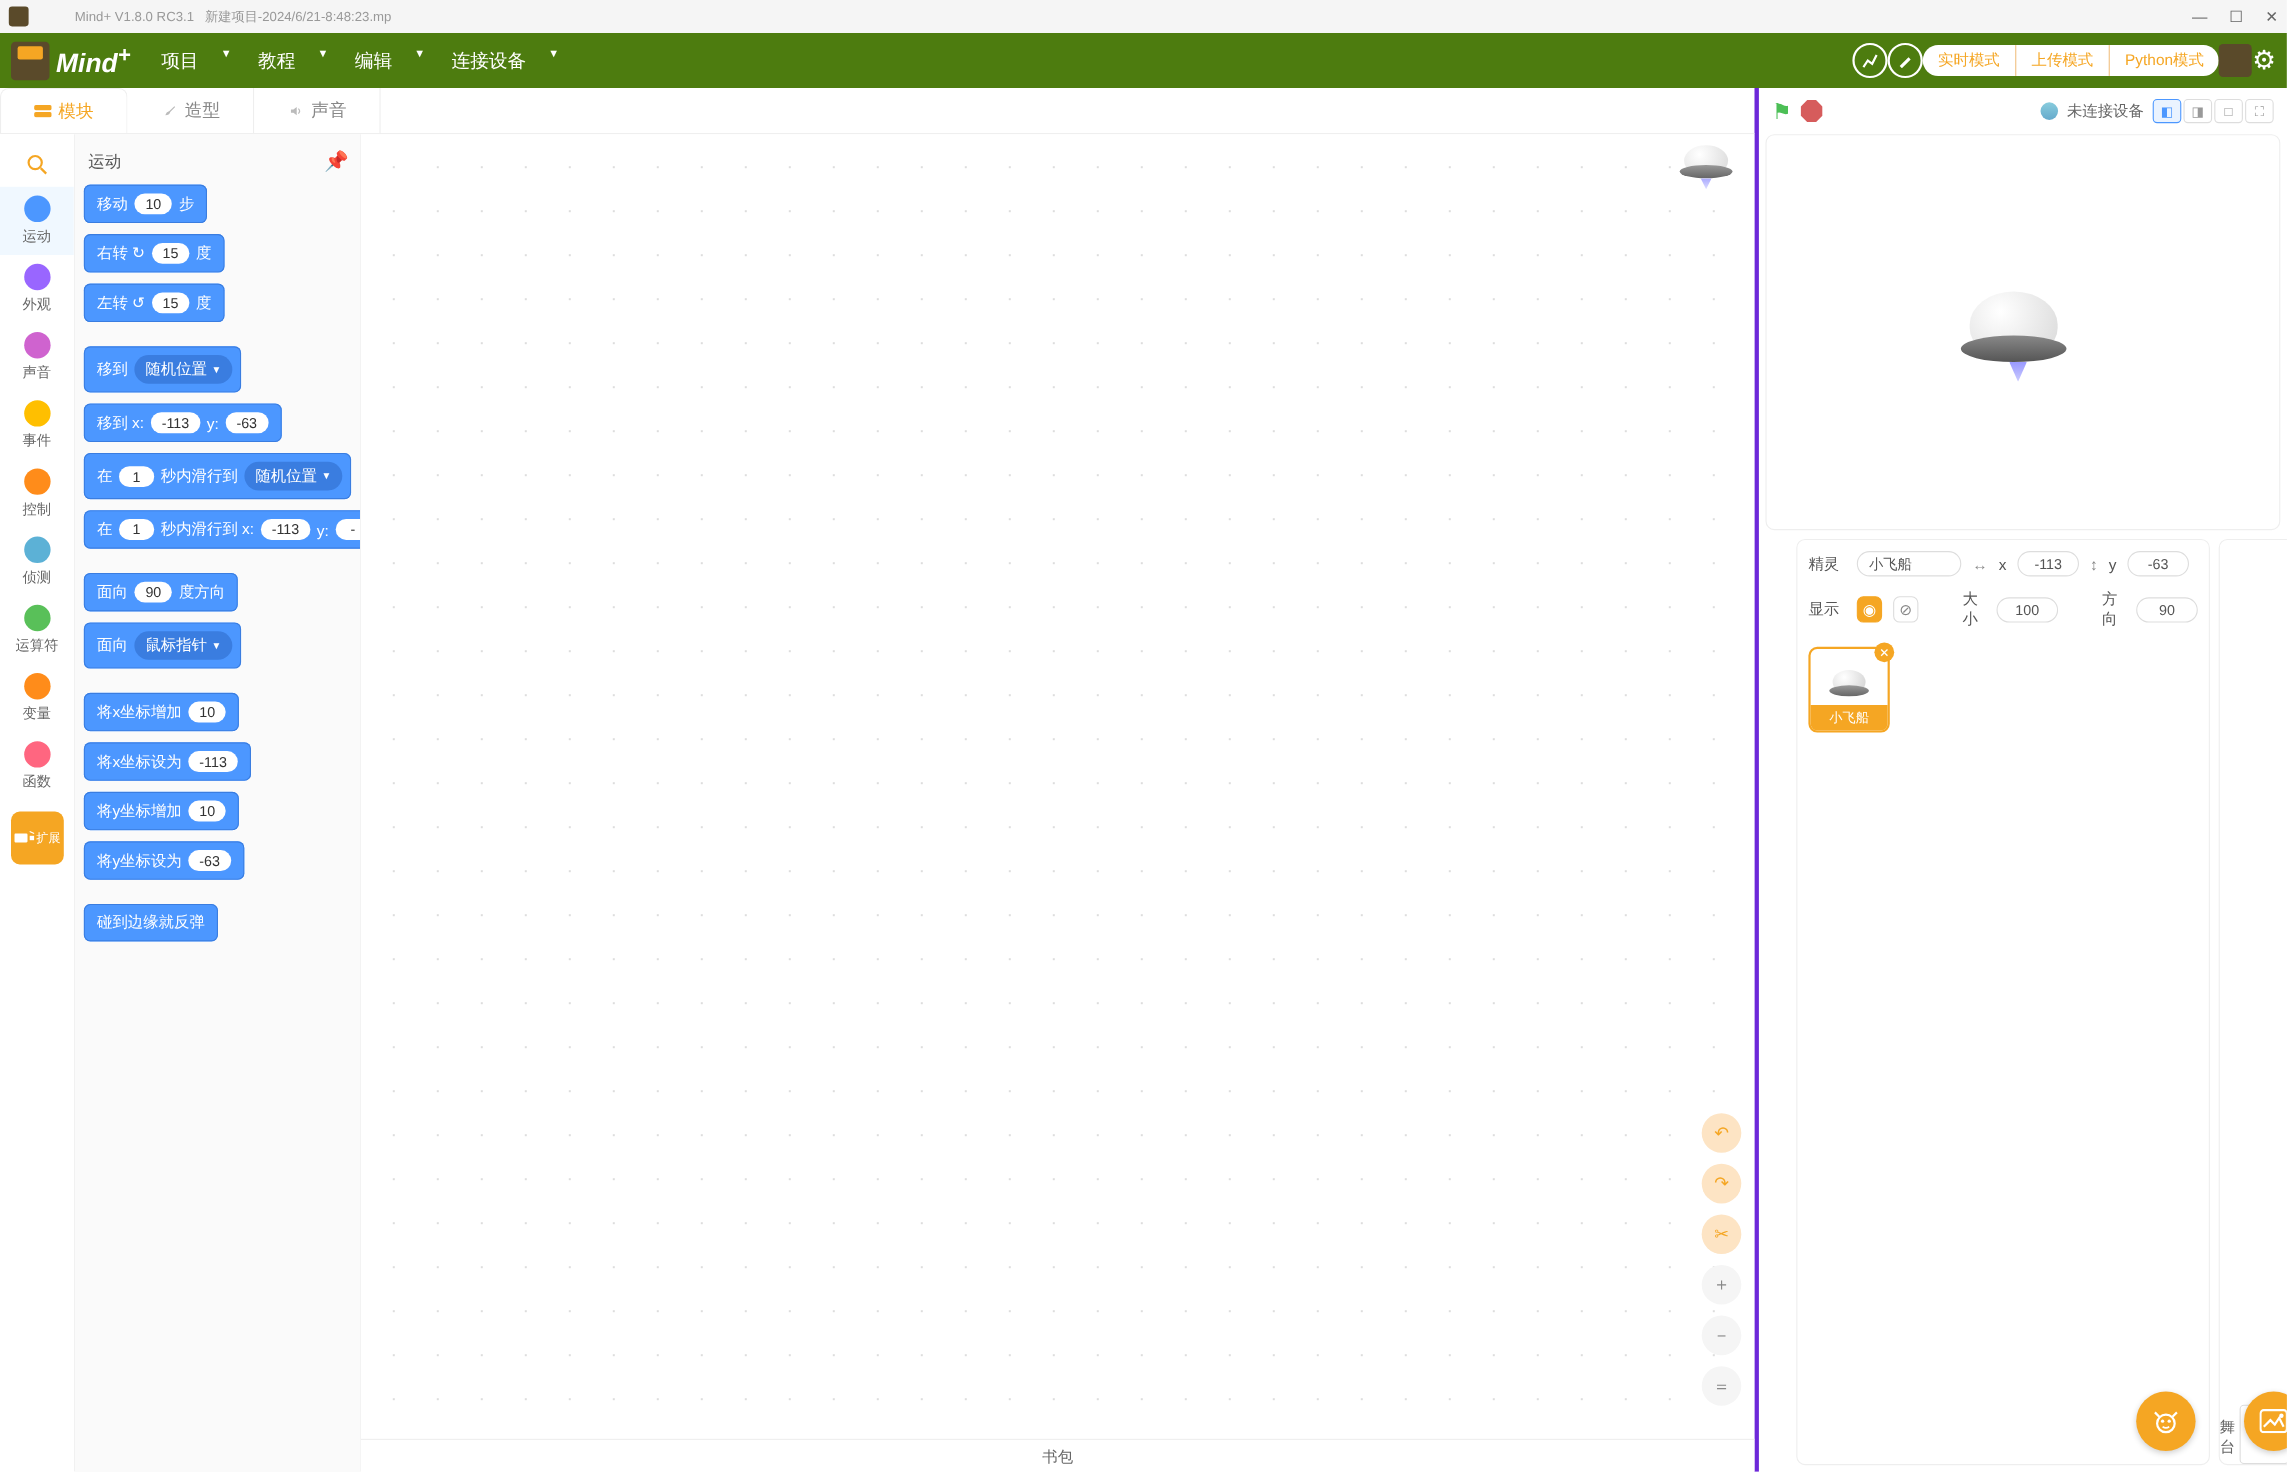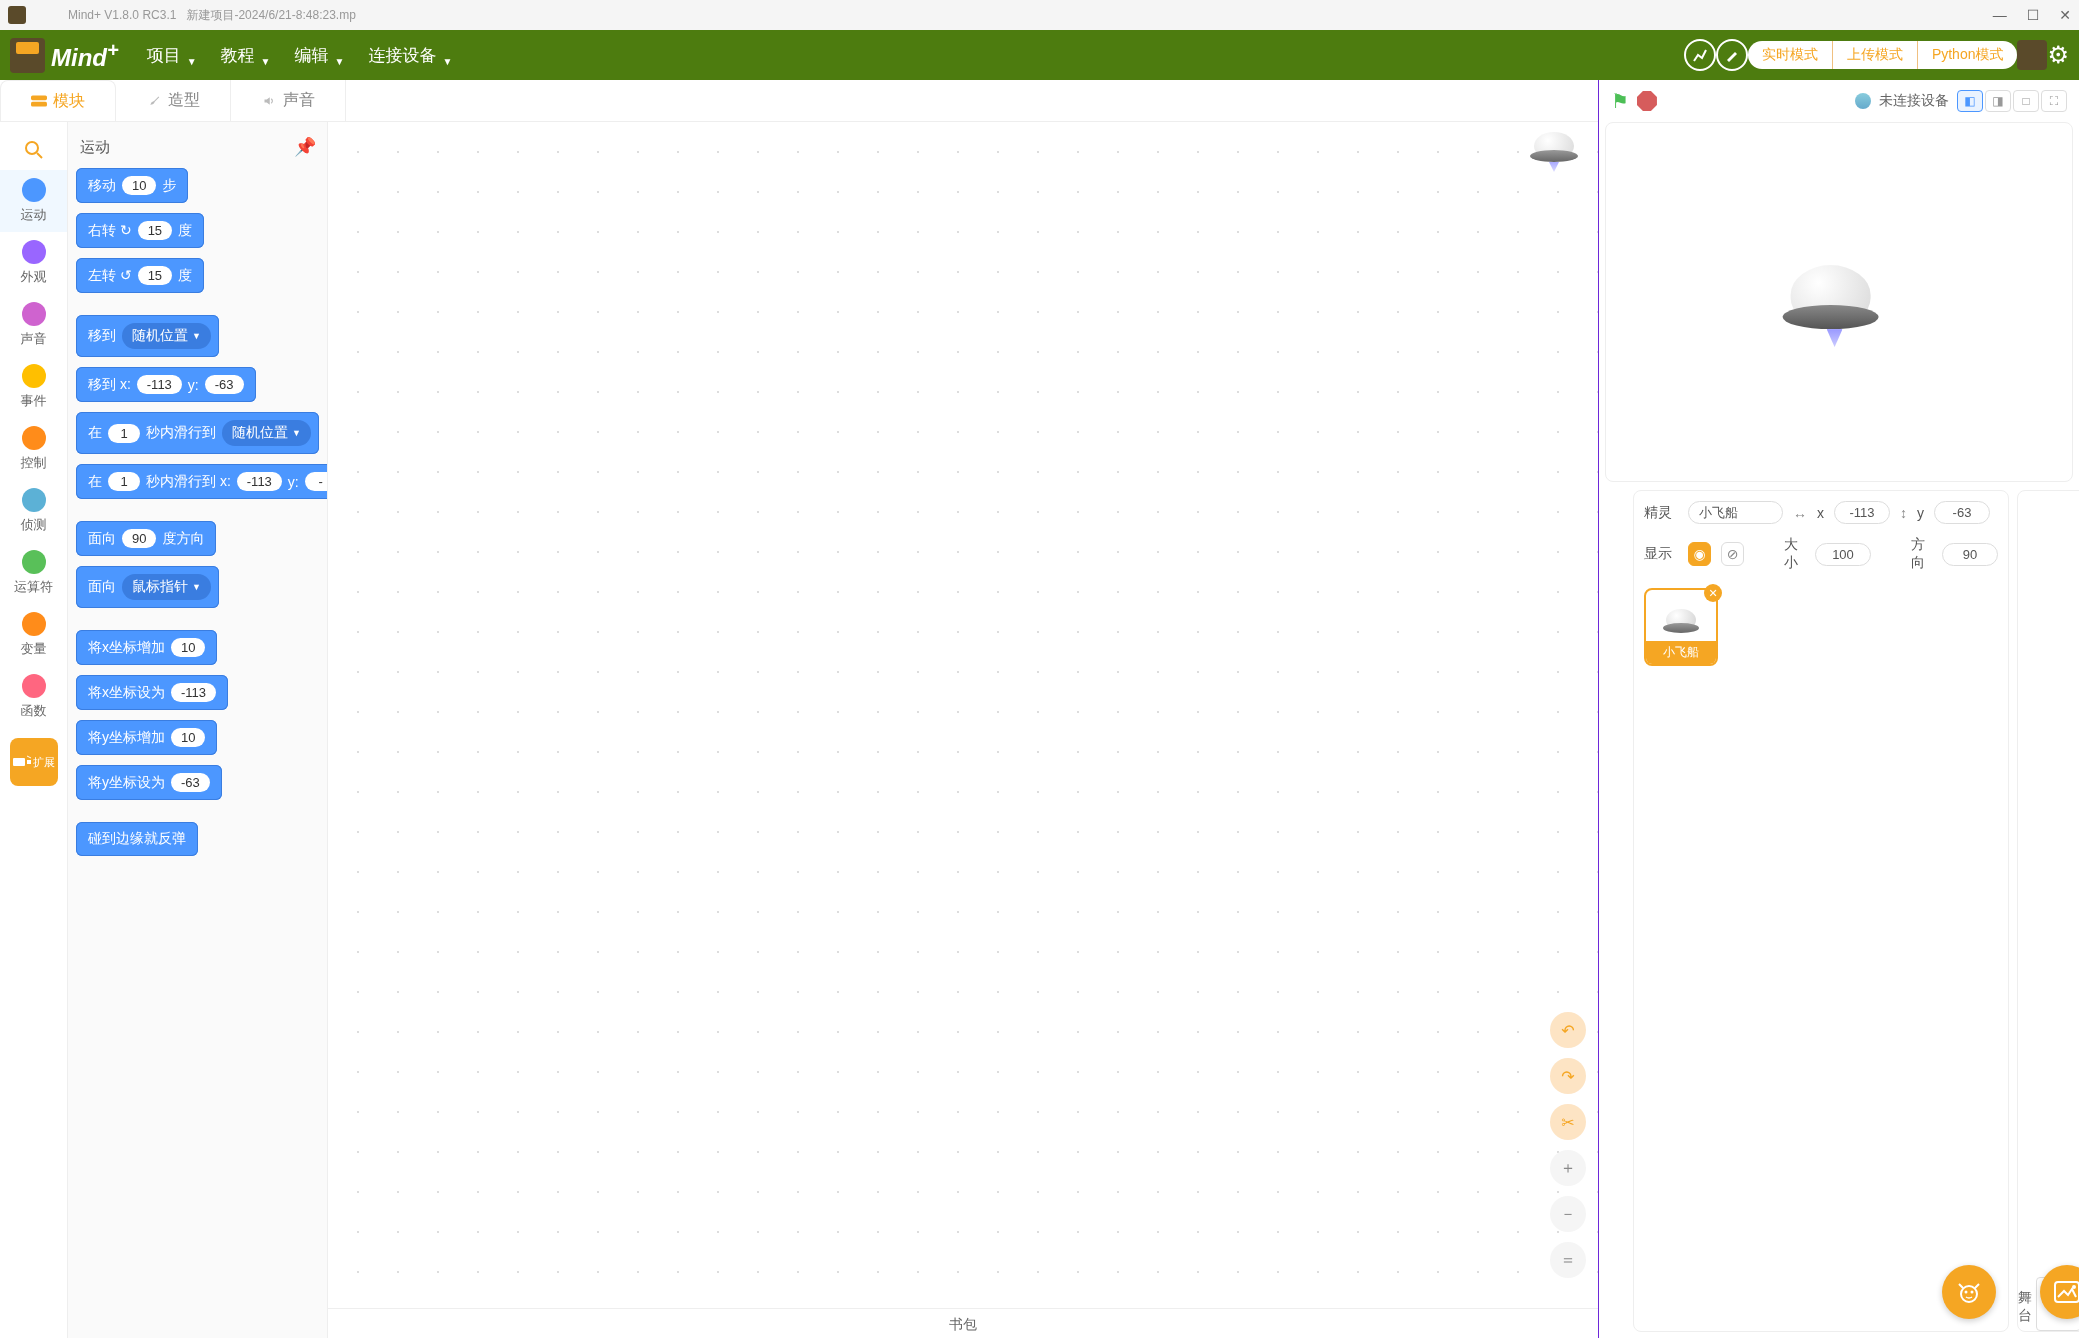--- a/index.html
+++ b/index.html
@@ -9,34 +9,34 @@
 .titlebar .logo-box { width: 18px; height: 18px; background: #5a4a2a; border-radius: 3px; margin-right: 6px; }
 .titlebar .title { color: #999; margin-left: 36px; }
 .win-controls { margin-left: auto; display: flex; gap: 20px; color: #666; }
 .win-controls span { cursor: default; font-size: 14px; }
 
 .menubar { height: 50px; background: #4d7c0f; display: flex; align-items: center; padding: 0 10px; }
 .brand { display: flex; align-items: center; gap: 6px; margin-right: 20px; }
 .brand-logo { width: 35px; height: 35px; background: #5a4a2a; border-radius: 4px; position: relative; }
 .brand-logo::after { content: ""; position: absolute; top: 4px; left: 6px; right: 6px; height: 12px; background: #f5a623; border-radius: 2px; }
 .brand-text { color: #fff; font-size: 24px; font-weight: bold; font-style: italic; }
-.menu-item { color: #fff; font-size: 17px; margin-right: 8px; display: flex; align-items: flex-end; gap: 6px; cursor: pointer; padding: 4px 8px; }
+.menu-item { color: #fff; font-size: 17px; margin-right: 8px; display: flex; align-items: flex-start; gap: 20px; cursor: pointer; padding: 4px 8px; }
 .menu-item .caret { font-size: 10px; }
 .menubar-right { margin-left: auto; display: flex; align-items: center; }
 .icon-circle { width: 32px; height: 32px; border: 2px solid #fff; border-radius: 50%; display: flex; align-items: center; justify-content: center; color: #fff; cursor: pointer; }
 .mode-group { background: #fff; border-radius: 16px; display: flex; overflow: hidden; height: 28px; }
 .mode-btn { padding: 4px 14px; font-size: 14px; color: #f5a623; cursor: pointer; display: flex; align-items: center; border-left: 1px solid #f0c080; }
 .mode-btn.active { color: #f5a623; }
 .mode-btn:first-child { border-left: none; }
 .avatar { width: 30px; height: 30px; background: #5a4a2a; border-radius: 4px; }
 .gear-icon { color: #fff; font-size: 24px; cursor: pointer; }
 
 .main { display: flex; height: calc(100vh - 80px); }
 
-.left-panel { flex: 1; display: flex; flex-direction: column; border-right: 1px solid #6d28d9; }
+.left-panel { flex: 1; display: flex; flex-direction: column; border-right: 4px solid #6d28d9; }
 .tabs { display: flex; height: 42px; border-bottom: 1px solid #eee; }
 .tab { padding: 8px 30px; font-size: 16px; color: #888; cursor: pointer; display: flex; align-items: center; gap: 6px; border-right: 1px solid #eee; }
 .tab.active { color: #f5a623; border-bottom: 3px solid #f5a623; background:#fff; border-radius:8px 8px 0 0; border:1px solid #eee; border-bottom:none;}
 .tab-icon { width: 16px; height: 12px; }
 
 .workspace { display: flex; flex: 1; overflow: hidden; }
 
 .cat-column { width: 68px; background: #fff; border-right: 1px solid #eee; overflow-y: auto; padding-top: 8px; }
 .search-row { height: 40px; display: flex; align-items: center; justify-content: center; color: #f5a623; font-size: 20px; cursor: pointer; }
 .cat-item { display: flex; flex-direction: column; align-items: center; padding: 8px 0; cursor: pointer; font-size: 13px; color: #666; }

